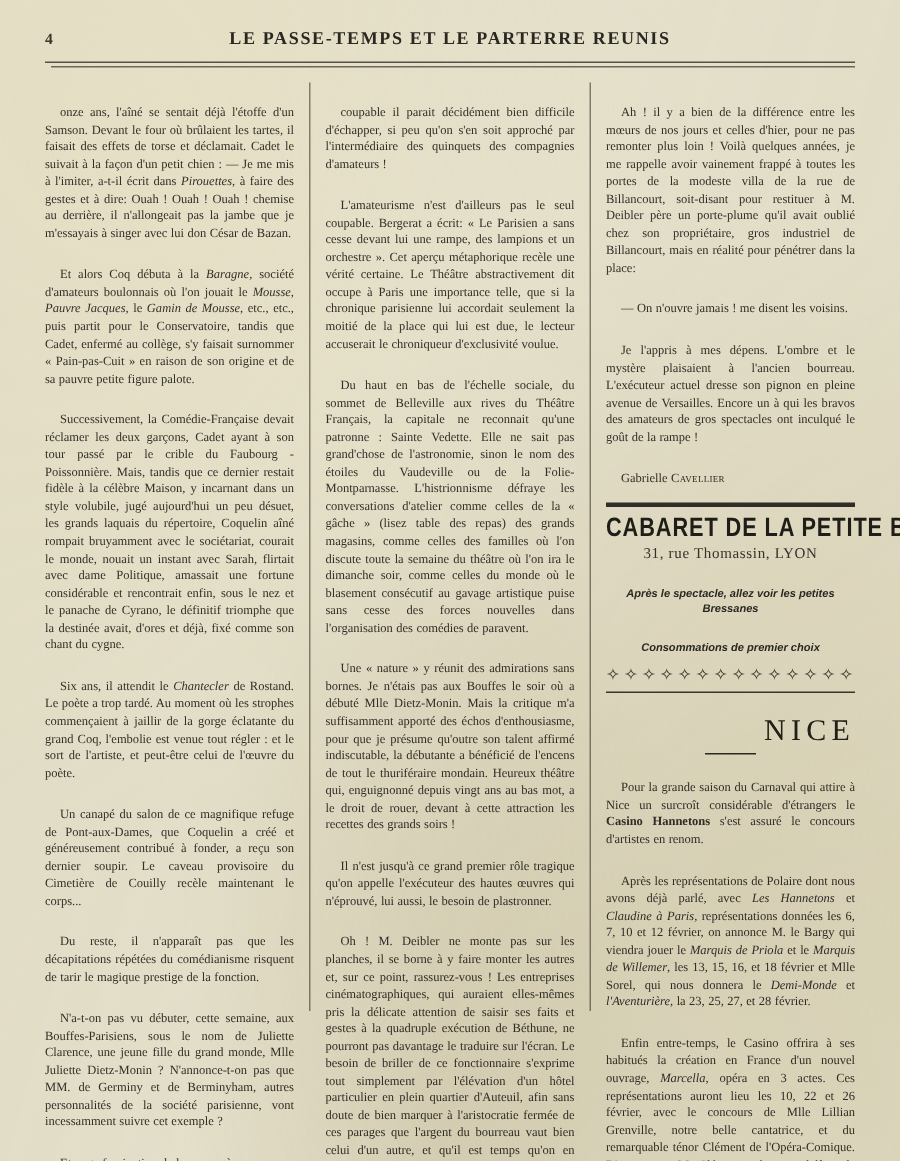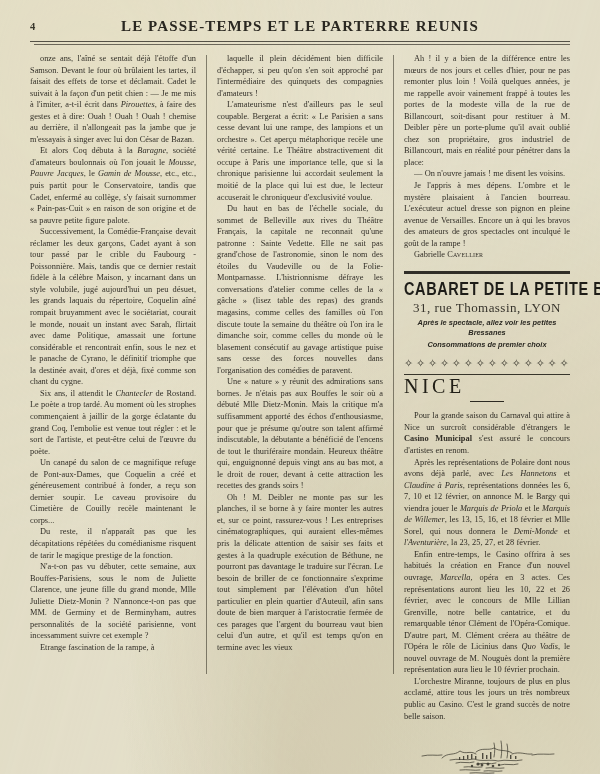--- a/index.html
+++ b/index.html
@@ -49,21 +49,21 @@
     font-weight: 700;
     letter-spacing: 0.2px;
     color: #3a382f;
   }
   .running-title {
     position: absolute;
     left: 0;
     right: 0;
     top: 0;
     text-align: center;
-    font-size: 15px;
+    font-size: 12px;
     font-weight: 700;
     letter-spacing: 1.1px;
     color: #2a2822;
     font-family: "Liberation Serif", "DejaVu Serif", serif;
   }
   .rule-double {
     position: absolute;
     left: 30px;
     top: 41px;
     width: 540px;
@@ -99,21 +99,21 @@
   .col-divider {
     position: absolute;
     top: 2px;
     width: 1px;
     background: #837f70;
   }
   .div-1 { left: 176px; height: 619px; }
   .div-2 { left: 363px; height: 619px; }
 
   .col p {
-    margin: 0 0 0 0;
+    margin: 16px 0 0 0;
     font-size: 8.35px;
     line-height: 11.55px;
     text-align: justify;
     text-indent: 10px;
     text-justify: inter-word;
     color: #33302a;
     word-spacing: 0.2px;
     -webkit-font-smoothing: antialiased;
   }
   .col p.dash { text-indent: 10px; }
@@ -143,57 +143,58 @@
     font-size: 14.5px;
     letter-spacing: 0.6px;
     color: #1f1e1a;
     transform: scaleY(1.22);
     transform-origin: center top;
     margin-bottom: 5px;
     white-space: nowrap;
   }
   .ad-addr {
     text-align: center;
-    font-size: 13px;
+    font-size: 10px;
     letter-spacing: 0.45px;
     color: #38352e;
     margin-top: 3px;
   }
   .ad-line {
     text-align: center;
     font-size: 7.4px;
     font-style: italic;
     font-weight: 700;
     font-family: "Liberation Sans", "DejaVu Sans", sans-serif;
     color: #2d2b25;
     line-height: 10px;
-    margin-top: 2px;
+    margin-top: 16px;
   }
   .ad-ornament {
     margin-top: 7px;
     text-align: center;
     font-size: 11px;
     color: #34322b;
     letter-spacing: 0px;
     line-height: 12px;
     white-space: nowrap;
     overflow: hidden;
   }
   .ad-rule {
     margin-top: 5px;
     height: 1px;
     background: #3a382f;
   }
 
   
   .nice-head {
-    text-align: left;
+    text-align: right;
     font-size: 20px;
     letter-spacing: 3.5px;
     color: #232119;
+    margin-top: 14px;
     font-family: "Liberation Serif", "DejaVu Serif", serif;
   }
   .nice-underline {
     width: 34px;
     height: 1.5px;
     background: #2e2c25;
     margin: 3px auto 8px auto;
   }
 
   
@@ -226,24 +227,25 @@
       <p><span>Et alors Coq débuta à la <i>Baragne</i>, société d'amateurs boulonnais où l'on jouait le <i>Mousse, Pauvre Jacques</i>, le <i>Gamin de Mousse</i>, etc., etc., puis partit pour le Conservatoire, tandis que Cadet, enfermé au collège, s'y faisait surnommer « Pain-pas-Cuit » en raison de son origine et de sa pauvre petite figure palote.</span></p>
       <p><span>Successivement, la Comédie-Française devait réclamer les deux garçons, Cadet ayant à son tour passé par le crible du Faubourg - Poissonnière. Mais, tandis que ce dernier restait fidèle à la célèbre Maison, y incarnant dans un style volubile, jugé aujourd'hui un peu désuet, les grands laquais du répertoire, Coquelin aîné rompait bruyamment avec le sociétariat, courait le monde, nouait un instant avec Sarah, flirtait avec dame Politique, amassait une fortune considérable et rencontrait enfin, sous le nez et le panache de Cyrano, le définitif triomphe que la destinée avait, d'ores et déjà, fixé comme son chant du cygne.</span></p>
       <p><span>Six ans, il attendit le <i>Chantecler</i> de Rostand. Le poète a trop tardé. Au moment où les strophes commençaient à jaillir de la gorge éclatante du grand Coq, l'embolie est venue tout régler : et le sort de l'artiste, et peut-être celui de l'œuvre du poète.</span></p>
       <p><span>Un canapé du salon de ce magnifique refuge de Pont-aux-Dames, que Coquelin a créé et généreusement contribué à fonder, a reçu son dernier soupir. Le caveau provisoire du Cimetière de Couilly recèle maintenant le corps...</span></p>
       <p><span>Du reste, il n'apparaît pas que les décapitations répétées du comédianisme risquent de tarir le magique prestige de la fonction.</span></p>
       <p><span>N'a-t-on pas vu débuter, cette semaine, aux Bouffes-Parisiens, sous le nom de Juliette Clarence, une jeune fille du grand monde, Mlle Juliette Dietz-Monin ? N'annonce-t-on pas que MM. de Germiny et de Berminyham, autres personnalités de la société parisienne, vont incessamment suivre cet exemple ?</span></p>
       <p><span>Etrange fascination de la rampe, à</span></p>
     </div>
 
     <div class="col col-2">
-      <p><span>laquelle il plein décidément bien difficile d'échapper, si peu qu'on s'en soit approché par l'intermédiaire des quinquets des compagnies d'amateurs !</span></p>
+      <p><span>coupable il parait décidément bien difficile d'échapper, si peu qu'on s'en soit approché par l'intermédiaire des quinquets des compagnies d'amateurs !</span></p>
       <p><span>L'amateurisme n'est d'ailleurs pas le seul coupable. Bergerat a écrit: « Le Parisien a sans cesse devant lui une rampe, des lampions et un orchestre ». Cet aperçu métaphorique recèle une vérité certaine. Le Théâtre abstractivement dit occupe à Paris une importance telle, que si la chronique parisienne lui accordait seulement la moitié de la place qui lui est due, le lecteur accuserait le chroniqueur d'exclusivité voulue.</span></p>
       <p><span>Du haut en bas de l'échelle sociale, du sommet de Belleville aux rives du Théâtre Français, la capitale ne reconnait qu'une patronne : Sainte Vedette. Elle ne sait pas grand'chose de l'astronomie, sinon le nom des étoiles du Vaudeville ou de la Folie-Montparnasse. L'histrionnisme défraye les conversations d'atelier comme celles de la « gâche » (lisez table des repas) des grands magasins, comme celles des familles où l'on discute toute la semaine du théâtre où l'on ira le dimanche soir, comme celles du monde où le blasement consécutif au gavage artistique puise sans cesse des forces nouvelles dans l'organisation des comédies de paravent.</span></p>
       <p><span>Une « nature » y réunit des admirations sans bornes. Je n'étais pas aux Bouffes le soir où a débuté Mlle Dietz-Monin. Mais la critique m'a suffisamment apporté des échos d'enthousiasme, pour que je présume qu'outre son talent affirmé indiscutable, la débutante a bénéficié de l'encens de tout le thuriféraire mondain. Heureux théâtre qui, enguignonné depuis vingt ans au bas mot, a le droit de rouer, devant à cette attraction les recettes des grands soirs !</span></p>
+      <p><span>Il n'est jusqu'à ce grand premier rôle tragique qu'on appelle l'exécuteur des hautes œuvres qui n'éprouvé, lui aussi, le besoin de plastronner.</span></p>
       <p><span>Oh ! M. Deibler ne monte pas sur les planches, il se borne à y faire monter les autres et, sur ce point, rassurez-vous ! Les entreprises cinématographiques, qui auraient elles-mêmes pris la délicate attention de saisir ses faits et gestes à la quadruple exécution de Béthune, ne pourront pas davantage le traduire sur l'écran. Le besoin de briller de ce fonctionnaire s'exprime tout simplement par l'élévation d'un hôtel particulier en plein quartier d'Auteuil, afin sans doute de bien marquer à l'aristocratie fermée de ces parages que l'argent du bourreau vaut bien celui d'un autre, et qu'il est temps qu'on en termine avec les vieux</span></p>
     </div>
 
     <div class="col col-3">
       <p><span>Ah ! il y a bien de la différence entre les mœurs de nos jours et celles d'hier, pour ne pas remonter plus loin ! Voilà quelques années, je me rappelle avoir vainement frappé à toutes les portes de la modeste villa de la rue de Billancourt, soit-disant pour restituer à M. Deibler père un porte-plume qu'il avait oublié chez son propriétaire, gros industriel de Billancourt, mais en réalité pour pénétrer dans la place:</span></p>
       <p class="dash"><span>— On n'ouvre jamais ! me disent les voisins.</span></p>
       <p><span>Je l'appris à mes dépens. L'ombre et le mystère plaisaient à l'ancien bourreau. L'exécuteur actuel dresse son pignon en pleine avenue de Versailles. Encore un à qui les bravos des amateurs de gros spectacles ont inculqué le goût de la rampe !</span></p>
 
       <p class="signature">
         <span>Gabrielle</span>
@@ -255,21 +257,21 @@
         <div class="ad-addr">31, rue Thomassin, LYON</div>
         <div class="ad-line">Après le spectacle, allez voir les petites Bressanes</div>
         <div class="ad-line">Consommations de premier choix</div>
         <div class="ad-ornament">✧ ✧ ✧ ✧ ✧ ✧ ✧ ✧ ✧ ✧ ✧ ✧ ✧ ✧ ✧ ✧ ✧</div>
         <div class="ad-rule"></div>
       </div>
 
       <div>
         <div class="nice-head">NICE</div>
         <div class="nice-underline"></div>
-        <p><span>Pour la grande saison du Carnaval qui attire à Nice un surcroît considérable d'étrangers le <b>Casino Municipal</b> s'est assuré le concours d'artistes en renom.</span></p>
+        <p><span>Pour la grande saison du Carnaval qui attire à Nice un surcroît considérable d'étrangers le <b>Casino Hannetons</b> s'est assuré le concours d'artistes en renom.</span></p>
         <p><span>Après les représentations de Polaire dont nous avons déjà parlé, avec <i>Les Hannetons</i> et <i>Claudine à Paris</i>, représentations données les 6, 7, 10 et 12 février, on annonce M. le Bargy qui viendra jouer le <i>Marquis de Priola</i> et le <i>Marquis de Willemer</i>, les 13, 15, 16, et 18 février et Mlle Sorel, qui nous donnera le <i>Demi-Monde</i> et <i>l'Aventurière</i>, la 23, 25, 27, et 28 février.</span></p>
         <p><span>Enfin entre-temps, le Casino offrira à ses habitués la création en France d'un nouvel ouvrage, <i>Marcella</i>, opéra en 3 actes. Ces représentations auront lieu les 10, 22 et 26 février, avec le concours de Mlle Lillian Grenville, notre belle cantatrice, et du remarquable ténor Clément de l'Opéra-Comique. D'autre part, M. Clément créera au théâtre de l'Opéra le rôle de Licinius dans <i>Quo Vadis</i>, le nouvel ouvrage de M. Nouguès dont la première représentation aura lieu le 10 février prochain.</span></p>
         <p><span>L'orchestre Miranne, toujours de plus en plus acclamé, attire tous les jours un très nombreux public au Casino. C'est le grand succès de notre belle saison.</span></p>
       </div>
 
       <div class="vignette">
         <svg width="150" height="48" viewBox="0 0 150 48" xmlns="http://www.w3.org/2000/svg">
           <g stroke="#3a382f" stroke-width="0.7" fill="none" stroke-linecap="round">
             <path d="M10 18 C18 16, 24 18, 30 17"></path>
             <path d="M120 17 C128 15, 136 17, 142 16"></path>

